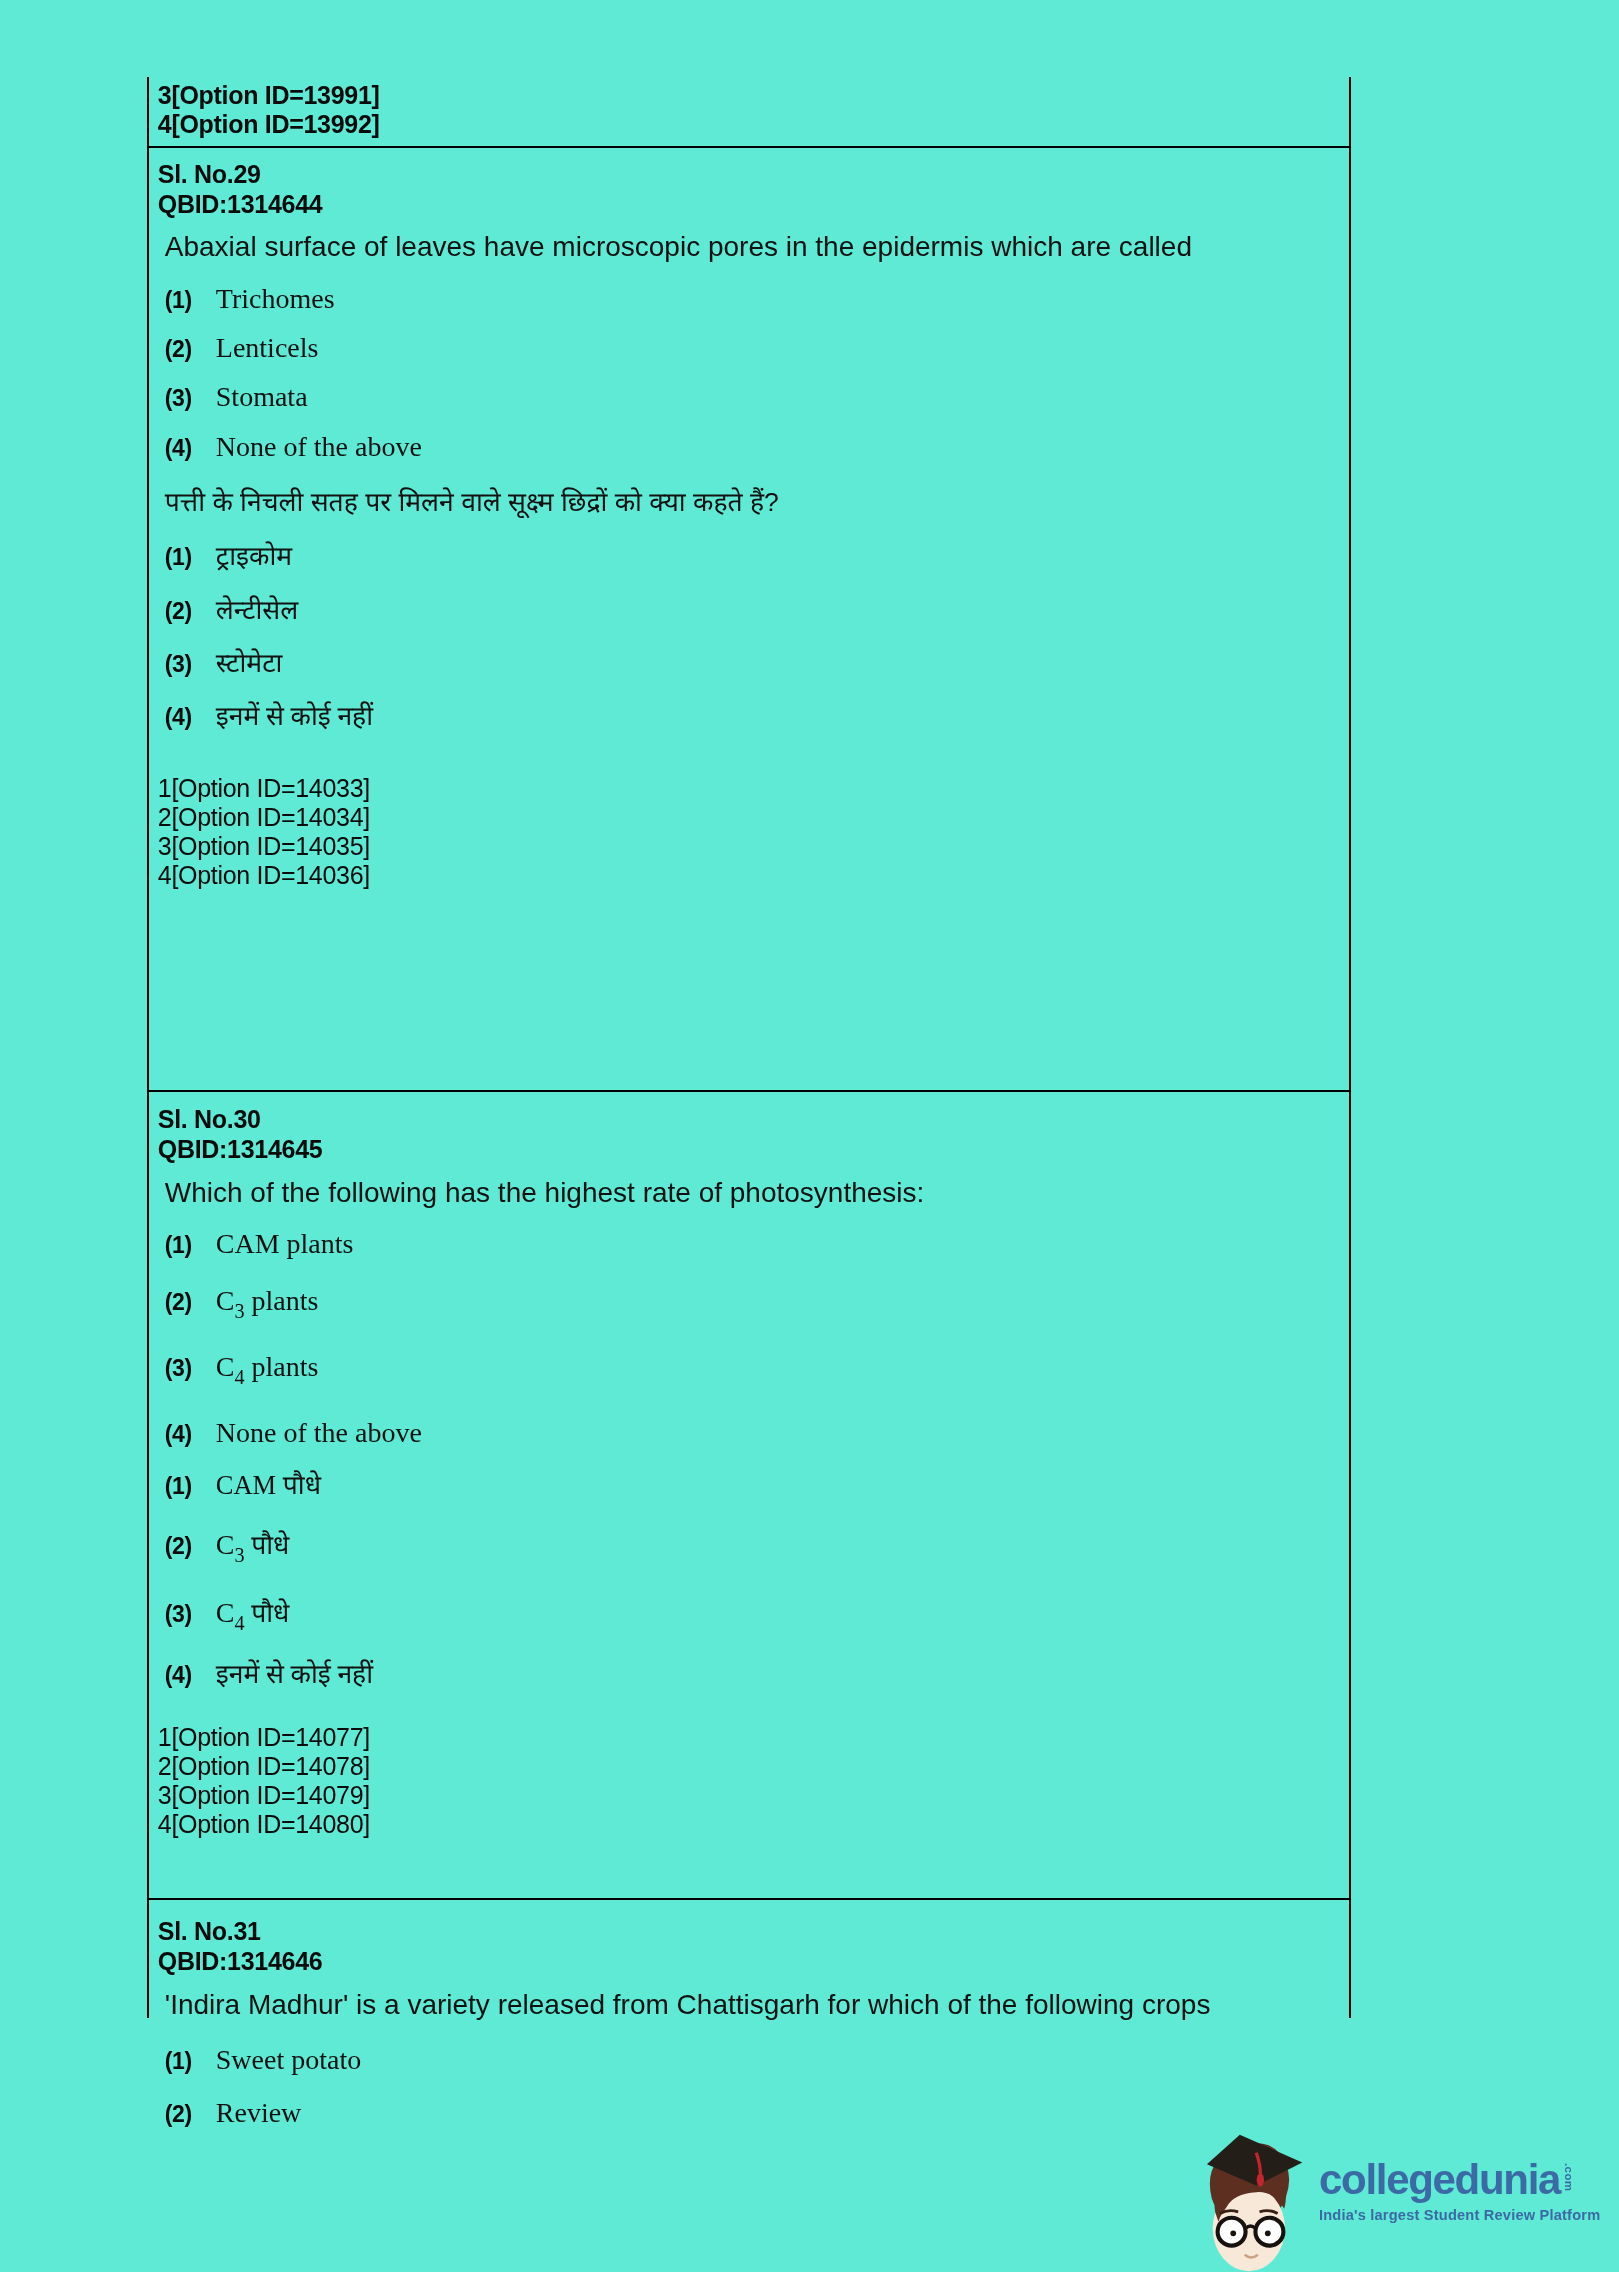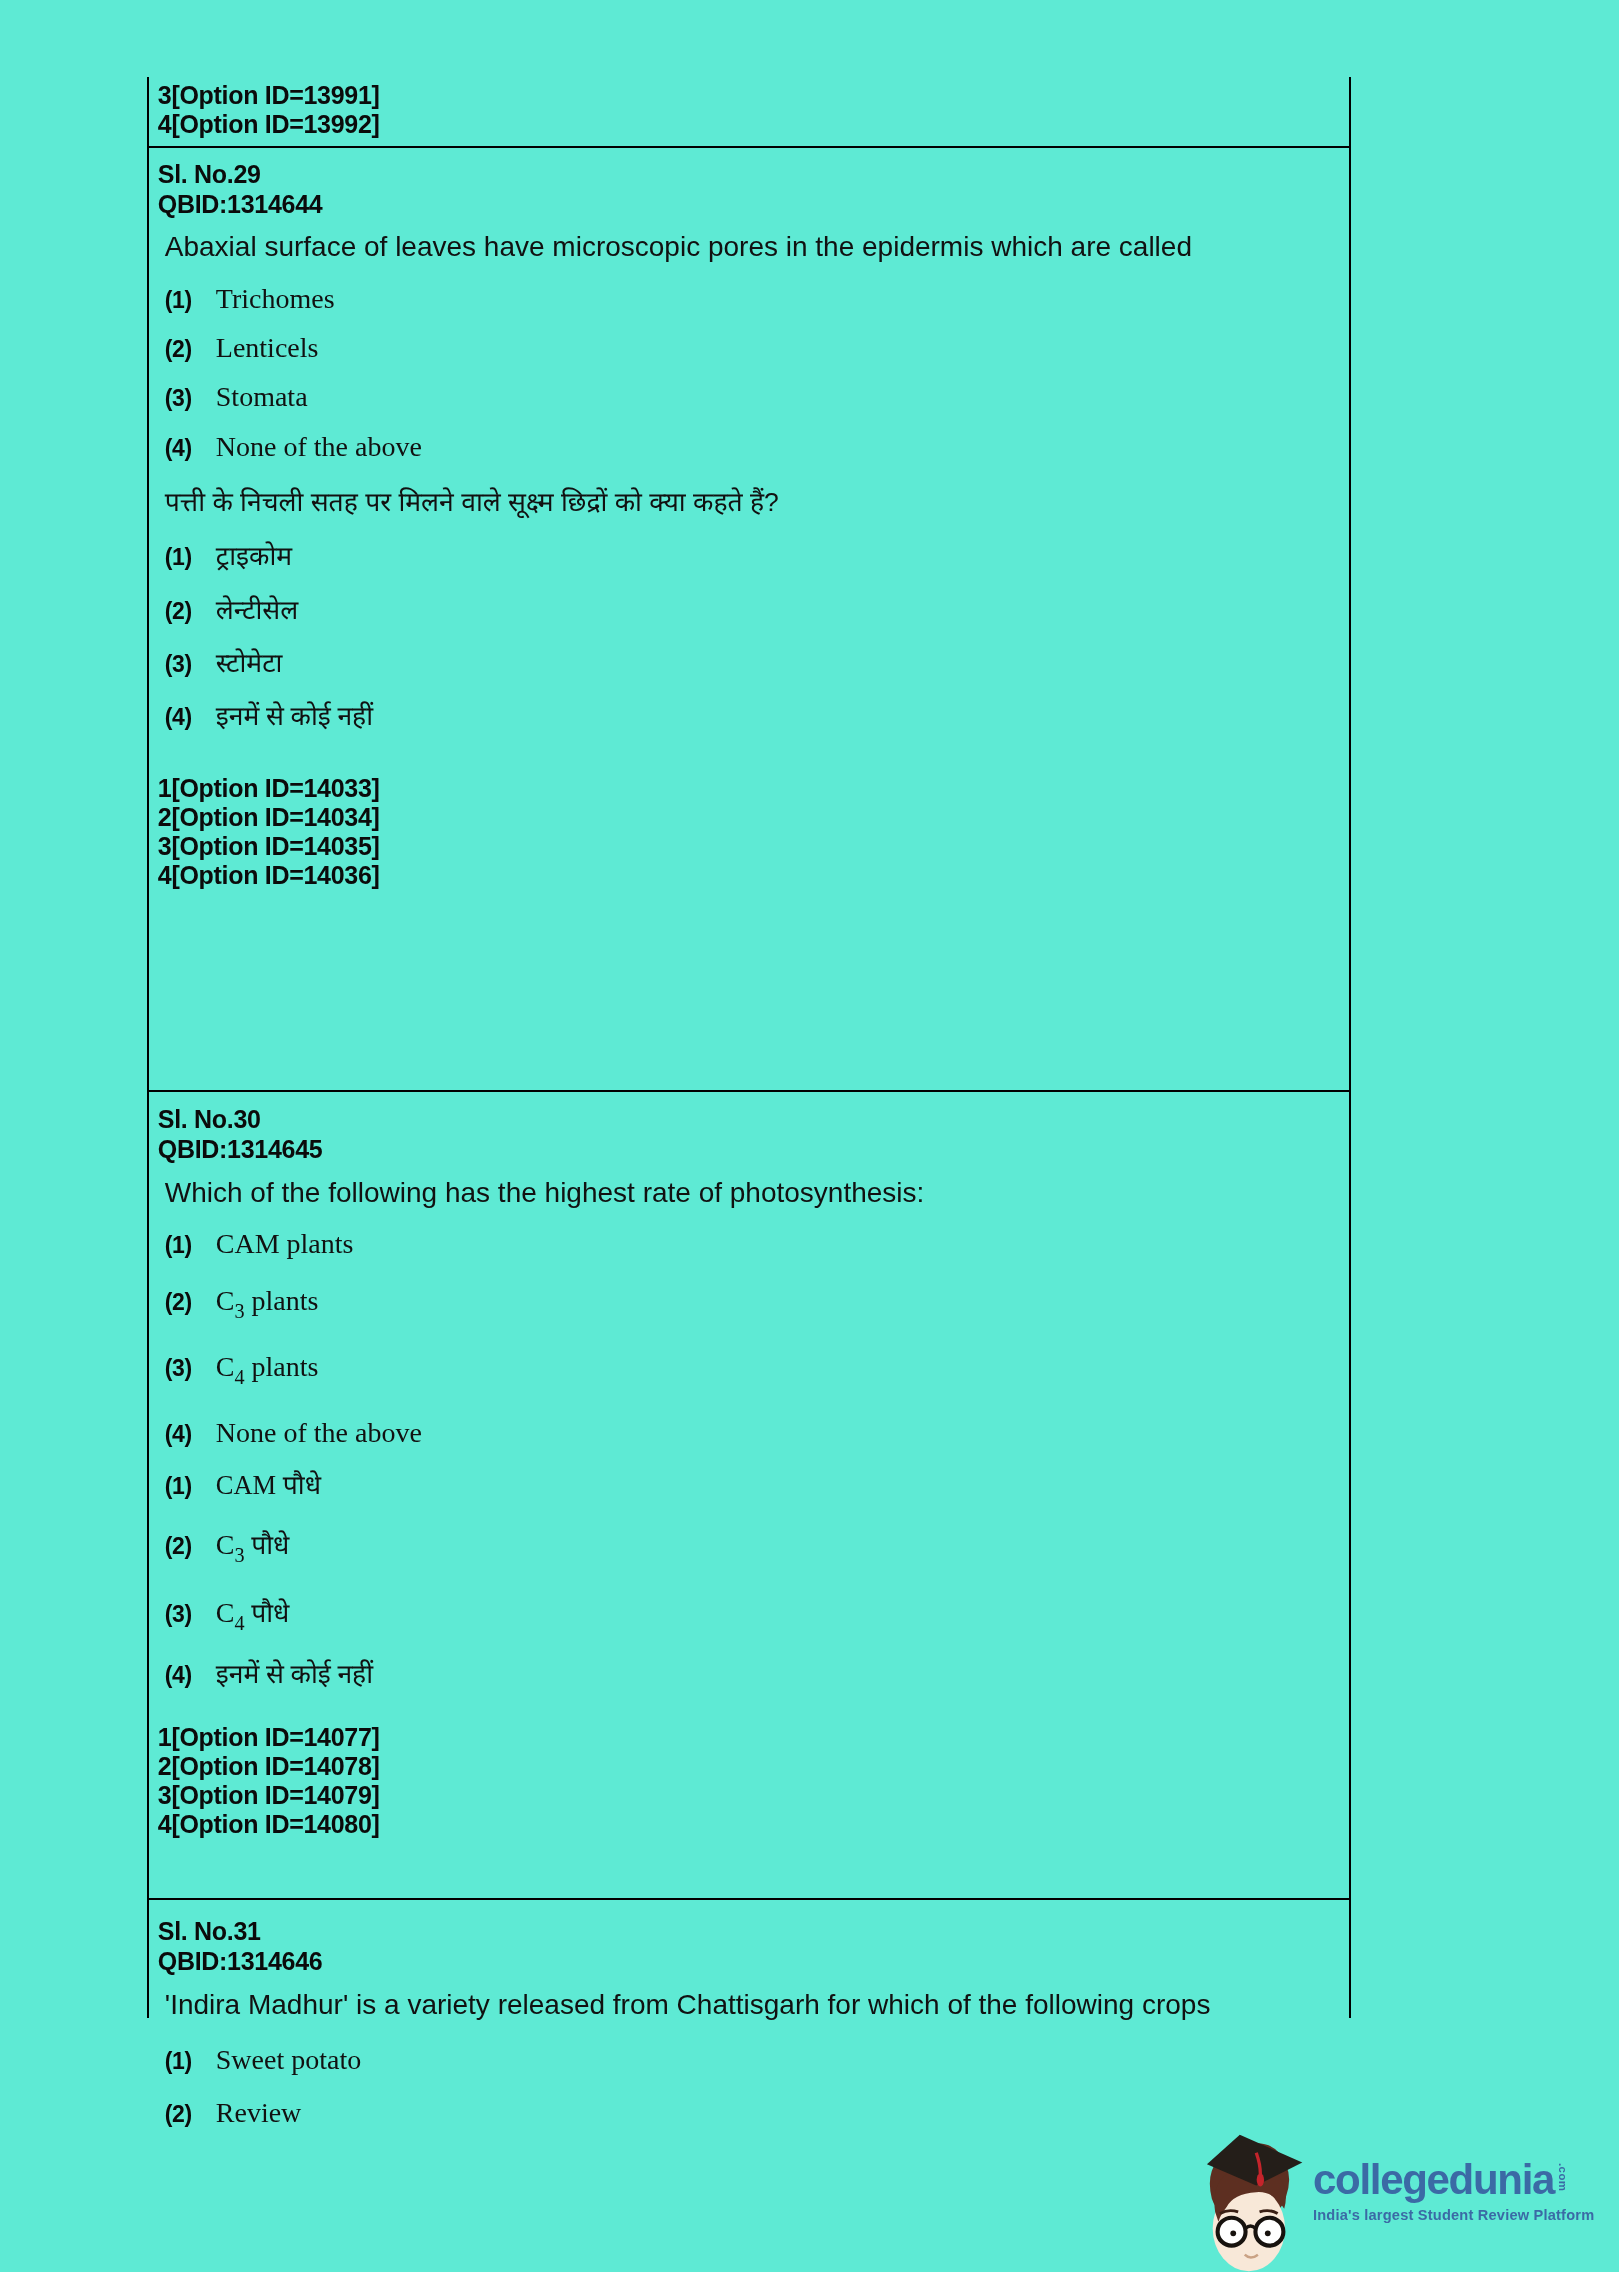--- a/index.html
+++ b/index.html
@@ -26,26 +26,26 @@
 
   .opt { display:flex; align-items:baseline; margin-top:19.4px; }
   .opt.subline { margin-top:26.5px; }
   .onum { font-weight:700; font-size:23px; flex:0 0 58px; padding-left:7px; letter-spacing:-0.4px; }
   .otxt { font-family:"Liberation Serif", serif; font-size:28px; line-height:30px; color:#111; }
   .otxt-hi { font-family:Liberation Serif, serif; font-size:26.5px; line-height:34px; }
   .otxt sub { font-size:0.72em; vertical-align:-0.38em; }
 
   .optids { margin-top:41px; }
   .row-q30 .optids { margin-top:32px; }
-  .optid-line { font-weight:700; font-size:25px; line-height:29px; letter-spacing:-0.3px; }
+  .optid-line { font-weight:400; font-size:25px; line-height:29px; letter-spacing:-0.3px; }
 
   
   .footer { position:absolute; left:1193px; top:2124px; width:427px; height:148px; }
   .mascot { position:absolute; left:0; top:8.8px; width:115px; height:148px; }
-  .brandbox { position:absolute; left:120px; top:35px; }
+  .brandbox { position:absolute; left:126px; top:35px; }
   .brandrow { display:flex; align-items:flex-start; }
   .brand { font-weight:700; font-size:42px; line-height:42px; letter-spacing:-1.3px;
     color:var(--brand-blue,#3b6aa5); }
   .brand-suffix { writing-mode:vertical-rl; text-orientation:mixed; font-weight:700;
     font-size:11.5px; letter-spacing:0.4px; color:var(--brand-blue,#3b6aa5); margin:3.5px 0 0 2.6px; }
   .tagline { font-weight:700; font-size:14.6px; margin-top:6.2px; letter-spacing:0.2px;
     color:var(--brand-blue,#3b6aa5); }
 </style>
 </head>
 <body>

